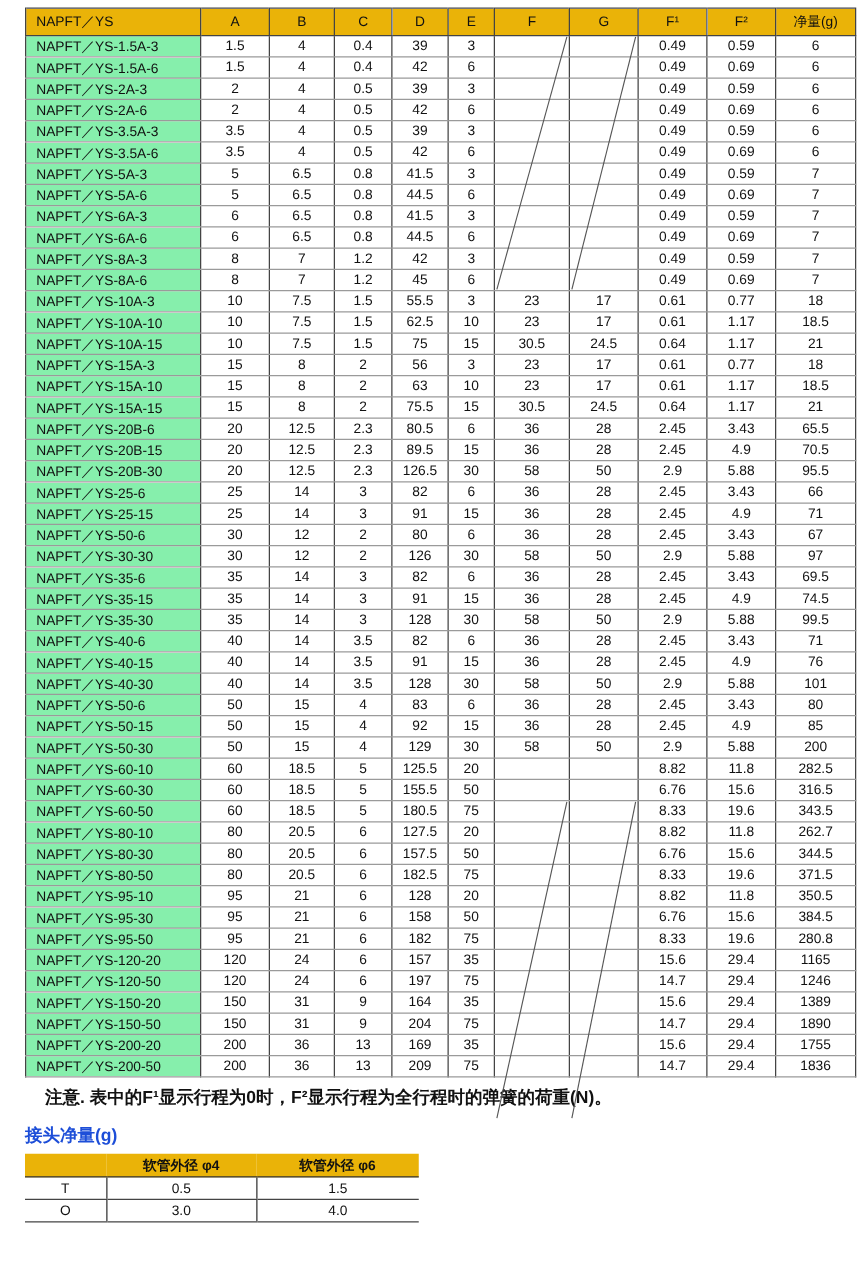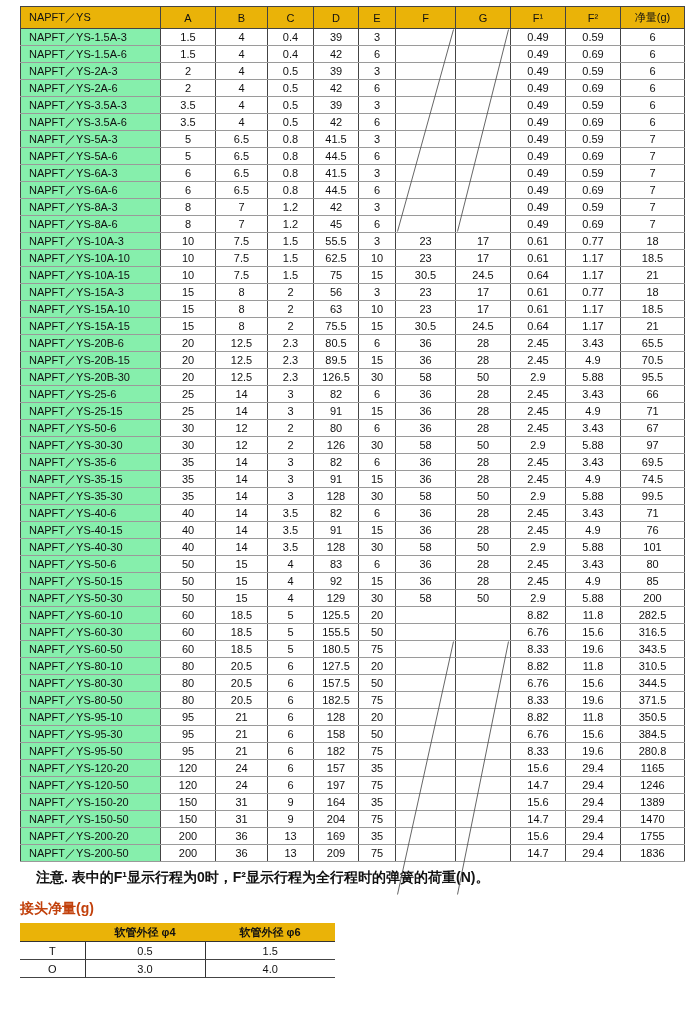--- a/index.html
+++ b/index.html
@@ -17,21 +17,21 @@
   table.spec td{
     background:#ffffff;height:16px;font-size:11px;text-align:center;padding:0;
     border-left:1px solid #444;border-right:1px solid #444;
     border-top:1px solid #9a9a9a;border-bottom:1px solid #9a9a9a;
     white-space:nowrap;overflow:hidden;
   }
   table.spec th.model,table.spec td.model{text-align:left;padding-left:8px;}
   table.spec td.model{background:#86efac;}
   #na-lines{position:absolute;left:0;top:0;pointer-events:none;}
   .note{margin:7px 0 0 36px;font-size:14px;font-weight:bold;color:#111;}
-  .joint-title{margin:13px 1px 5px 20px;font-size:14px;font-weight:bold;color:#c2410c;}
+  .joint-title{margin:13px 1px 5px 20px;font-size:14px;font-weight:bold;color:#1d4ed8;}
   table.joint{border-collapse:collapse;table-layout:fixed;margin-left:20px;width:315px;}
   table.joint th{
     background:#eab308;font-size:11px;font-weight:bold;height:18px;padding:0;
     border-bottom:1.5px solid #333;text-align:center;white-space:nowrap;
   }
   table.joint td{
     font-size:11px;height:17px;text-align:center;padding:0;background:#fff;
     border-bottom:1px solid #444;white-space:nowrap;
   }
   table.joint td.divided{border-left:1.5px solid #333;}
@@ -555,21 +555,21 @@
           <td class="model">NAPFT／YS-80-10</td>
           <td>80</td>
           <td>20.5</td>
           <td>6</td>
           <td>127.5</td>
           <td>20</td>
           <td></td>
           <td></td>
           <td>8.82</td>
           <td>11.8</td>
-          <td>310.5</td>
+          <td>262.7</td>
         </tr>
         <tr>
           <td class="model">NAPFT／YS-80-30</td>
           <td>80</td>
           <td>20.5</td>
           <td>6</td>
           <td>157.5</td>
           <td>50</td>
           <td></td>
           <td></td>
@@ -672,21 +672,21 @@
           <td class="model">NAPFT／YS-150-50</td>
           <td>150</td>
           <td>31</td>
           <td>9</td>
           <td>204</td>
           <td>75</td>
           <td></td>
           <td></td>
           <td>14.7</td>
           <td>29.4</td>
-          <td>1470</td>
+          <td>1890</td>
         </tr>
         <tr>
           <td class="model">NAPFT／YS-200-20</td>
           <td>200</td>
           <td>36</td>
           <td>13</td>
           <td>169</td>
           <td>35</td>
           <td></td>
           <td></td>

